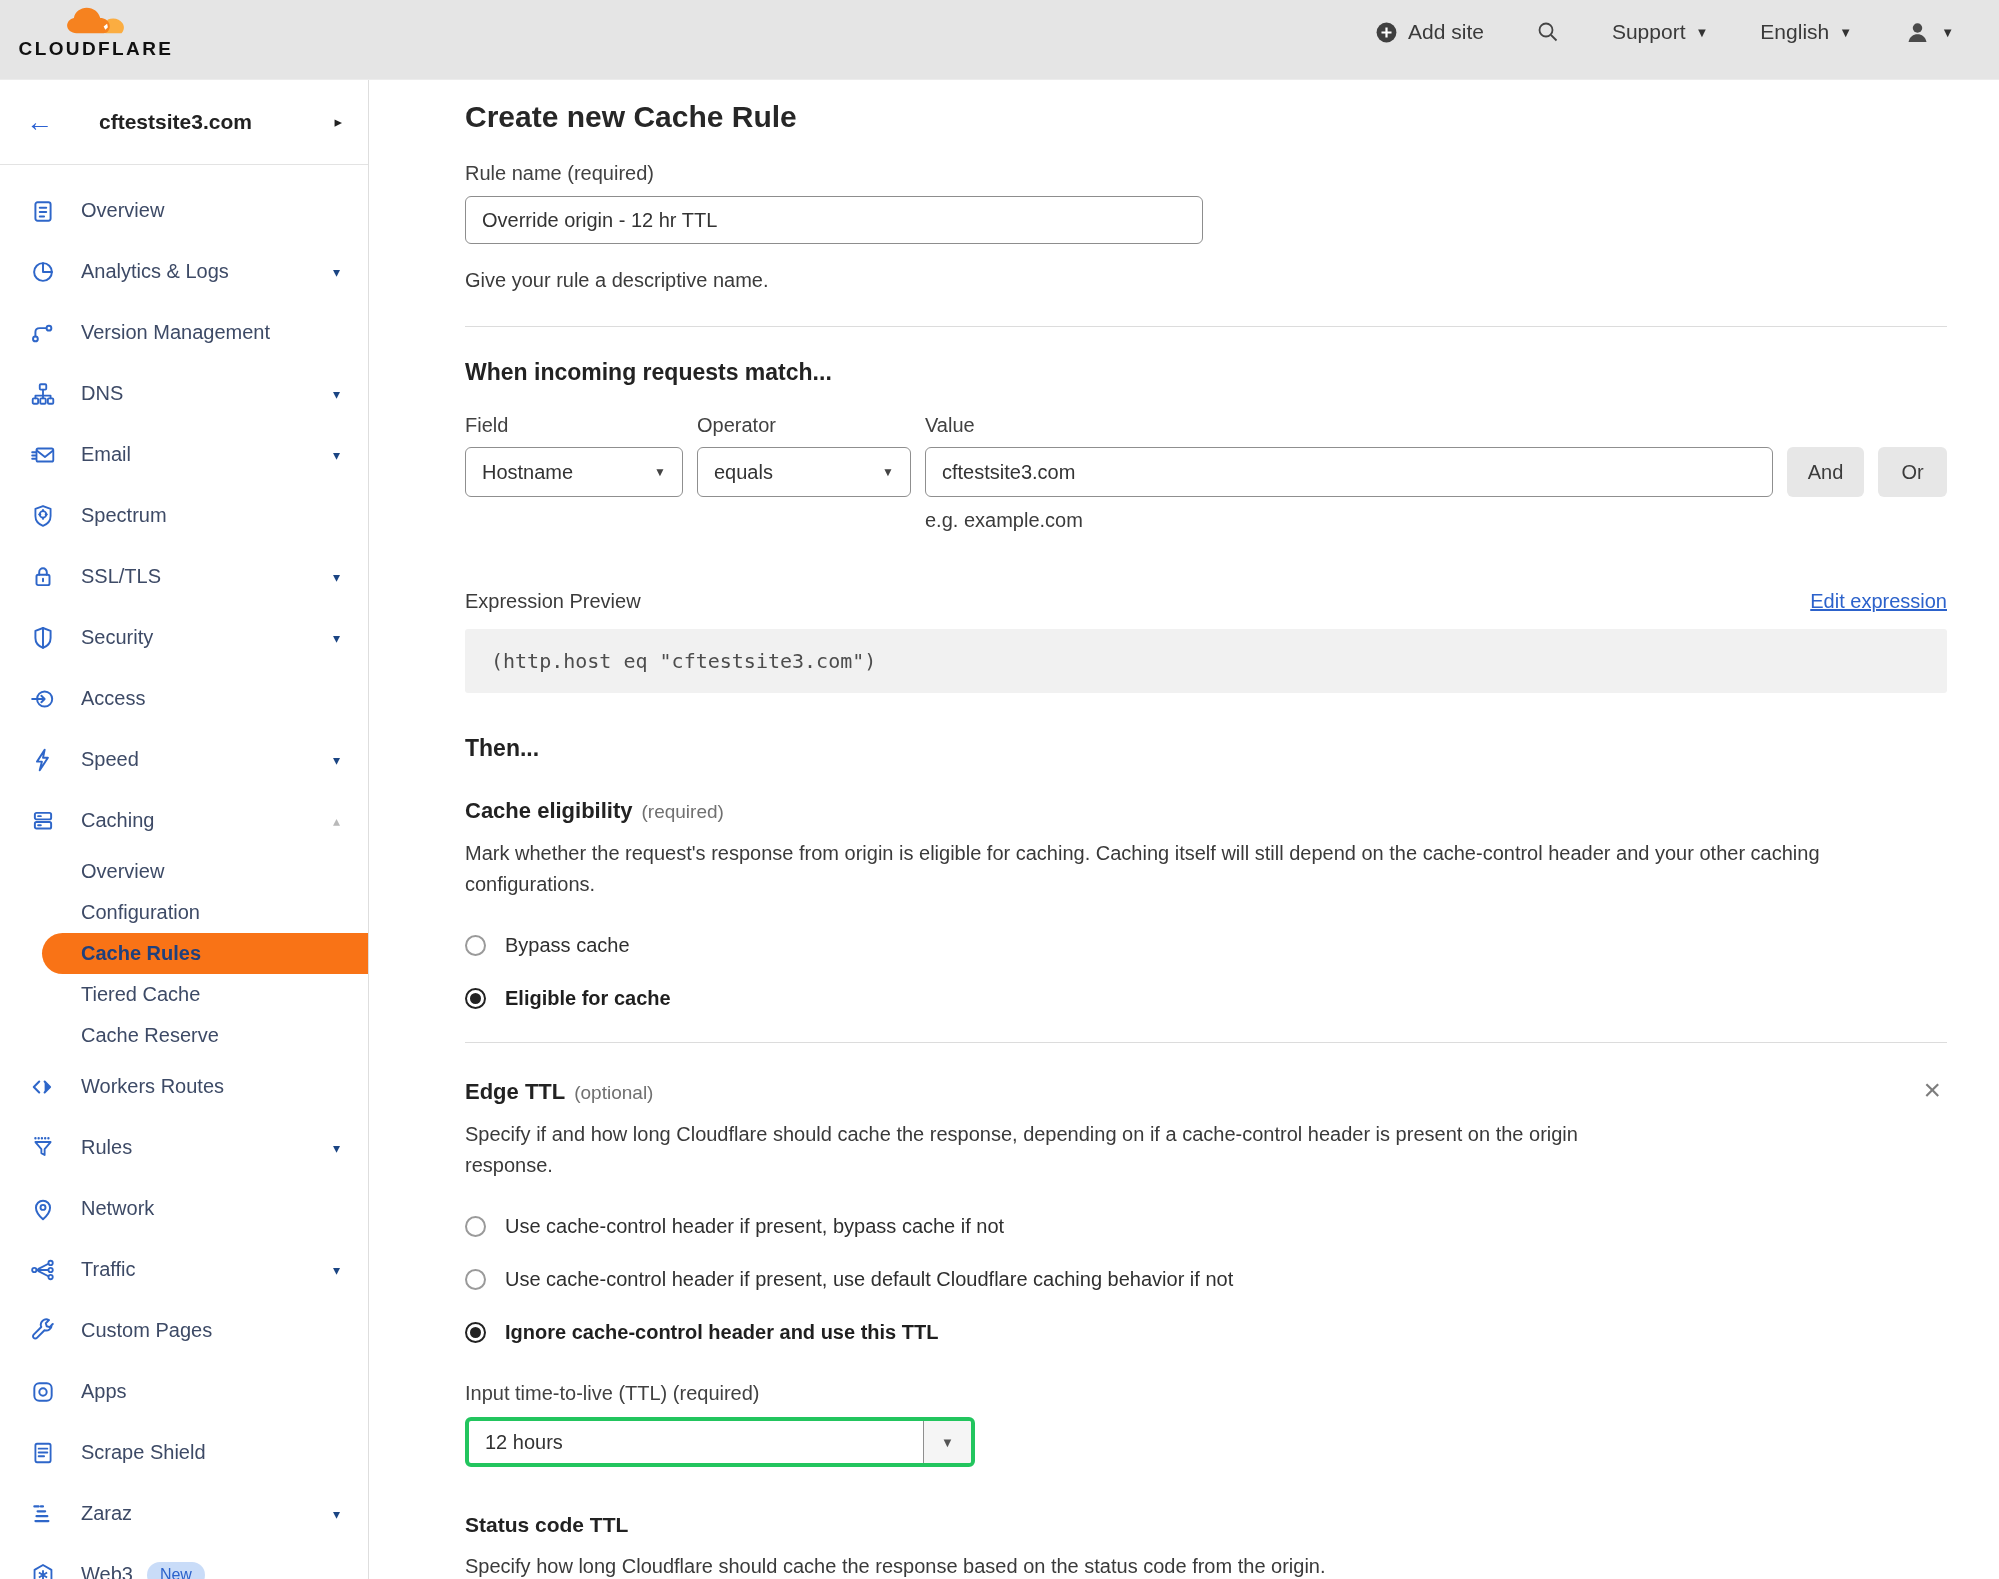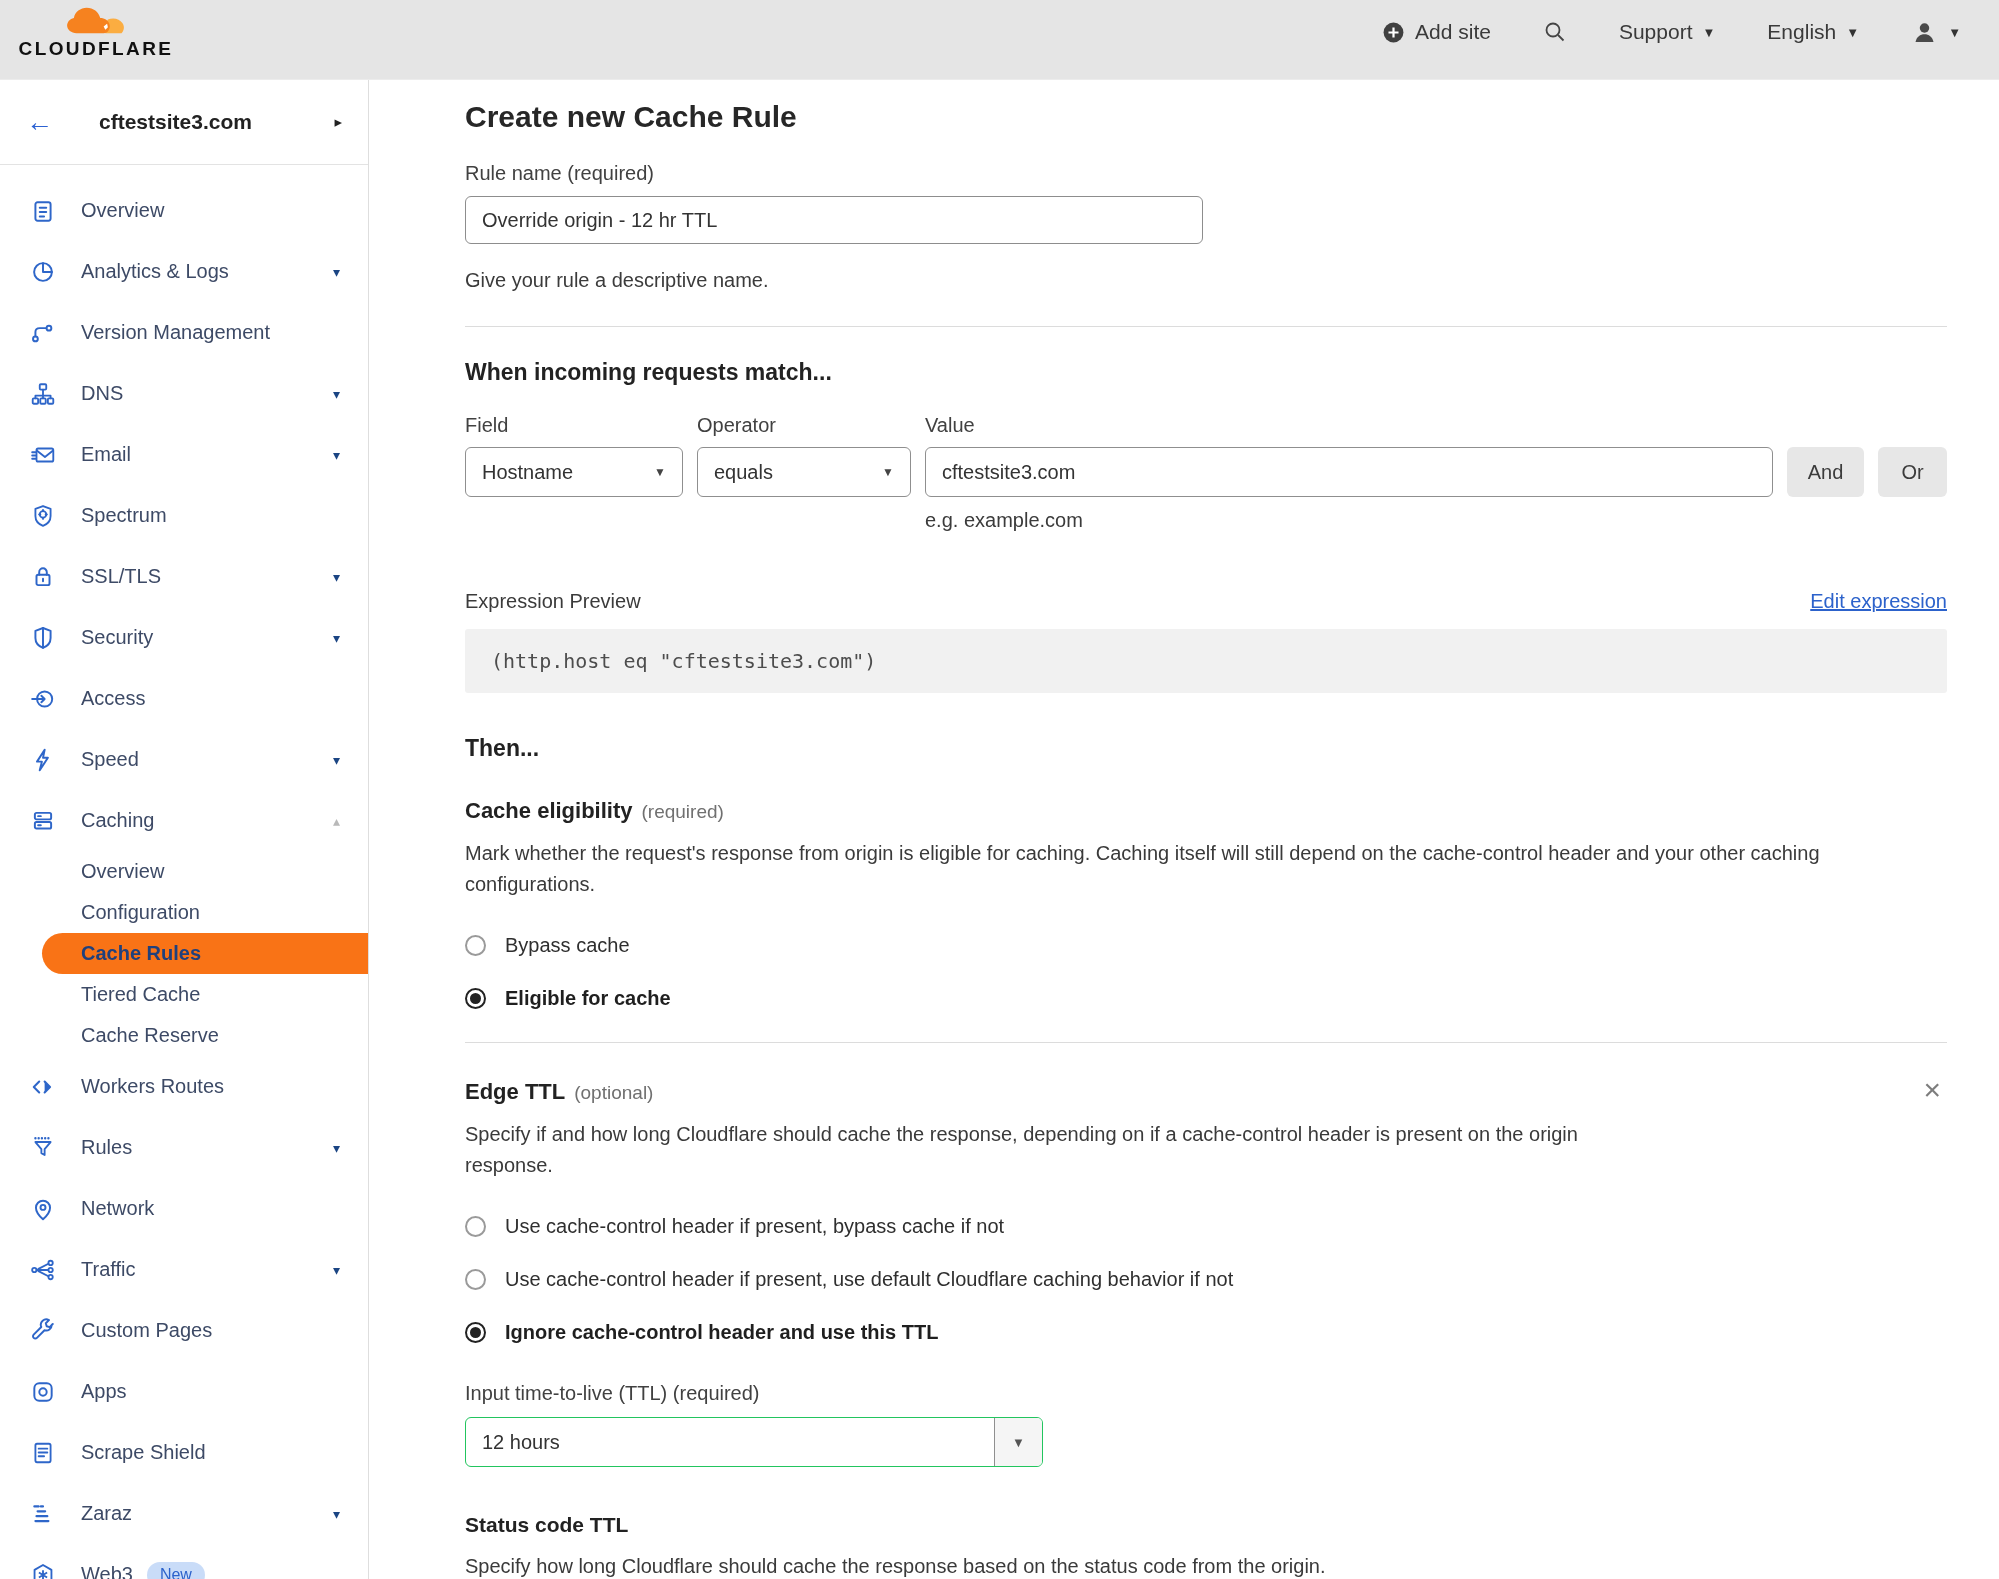--- a/index.html
+++ b/index.html
@@ -5,21 +5,21 @@
   * { box-sizing: border-box; margin: 0; padding: 0; }
   html,body { width:1999px; height:1579px; overflow:hidden; background:#fff;
     font-family:"Liberation Sans", sans-serif; color:#2f2f2f; }
 
   
   .topbar { position:absolute; top:0; left:0; width:1999px; height:80px; background:#e5e5e5;
     border-bottom:1px solid #ececec; z-index:5; }
   .logo { position:absolute; left:18px; top:6px; width:156px; text-align:center; }
   .logo svg { display:block; margin:0 auto -2px 40px; }
   .brand-text { font-size:19px; font-weight:800; letter-spacing:2.4px; color:#111; }
-  .topbar-right { position:absolute; right:38px; top:0; height:64px; display:flex; gap:52px; }
+  .topbar-right { position:absolute; right:45px; top:0; height:64px; display:flex; gap:52px; }
   .top-item { display:flex; align-items:center; gap:10px; font-size:21px; color:#3a3a3a; cursor:pointer; }
   .caret { font-size:13px; color:#333; line-height:1; }
 
   
   .sidebar { position:absolute; top:80px; left:0; width:369px; height:1499px; background:#fff;
     border-right:1px solid #dedede; }
   .site-row { height:85px; display:flex; align-items:center; padding:0 26px; border-bottom:1px solid #e3e3e3; }
   .back-arrow { color:#2c62d2; font-size:27px; cursor:pointer; }
   .site-name { font-size:21px; font-weight:bold; color:#222; margin-left:46px; flex:1; }
   .site-expand { color:#222; font-size:15px; cursor:pointer; }
@@ -71,21 +71,21 @@
   p.desc { font-size:20px; color:#3a3a3a; line-height:1.55; margin-top:14px; }
   .radio-row { display:flex; align-items:center; gap:19px; margin-top:30px; font-size:20px; color:#2f2f2f; }
   .radio-row.first { margin-top:34px; }
   .radio-row.checked { font-weight:bold; color:#1f1f1f; }
   .radio { width:21px; height:21px; border:2px solid #9a9a9a; border-radius:50%;
     position:relative; flex:none; cursor:pointer; background:#fff; }
   .radio.on { border-color:#222; }
   .radio.on::after { content:""; position:absolute; inset:3px; background:#222; border-radius:50%; }
   .edge-ttl { position:relative; }
   .close-x { position:absolute; right:6px; top:-4px; font-size:30px; color:#7d7d7d; cursor:pointer; line-height:1; }
-  .ttl-select { margin-top:12px; width:578px; height:50px; border:1px solid #22c55e; border-radius:6px;
+  .ttl-select { margin-top:12px; width:510px; height:50px; border:4px solid #22c55e; border-radius:6px;
     display:flex; align-items:stretch; overflow:hidden; cursor:pointer; background:#fff; }
   .ttl-select .ttl-text { flex:1; display:flex; align-items:center; padding:0 16px; font-size:20px; color:#333; }
   .ttl-select .ttl-caret { width:48px; border-left:1px solid #8f8f8f; background:#f5f5f5;
     display:flex; align-items:center; justify-content:center; font-size:13px; color:#555; }
   .bold-label { font-weight:bold; color:#222; font-size:21px; margin-top:46px; }
 </style>
 </head>
 <body>
 
 <div class="topbar">

